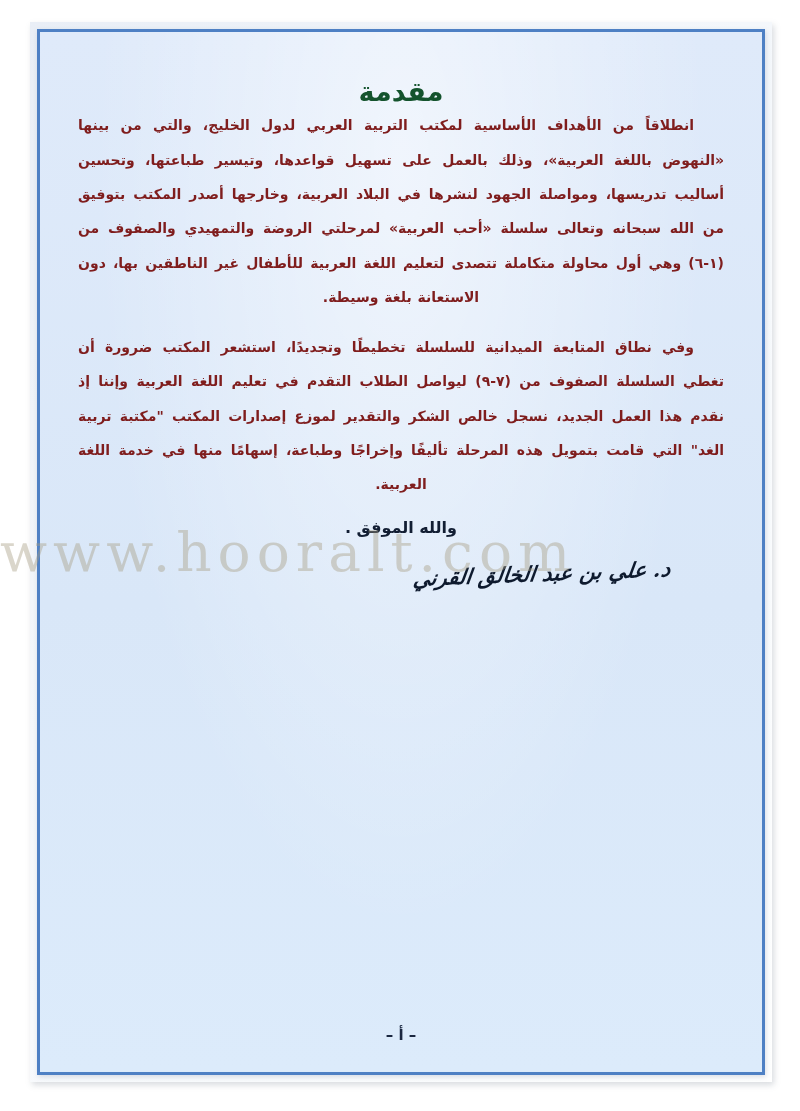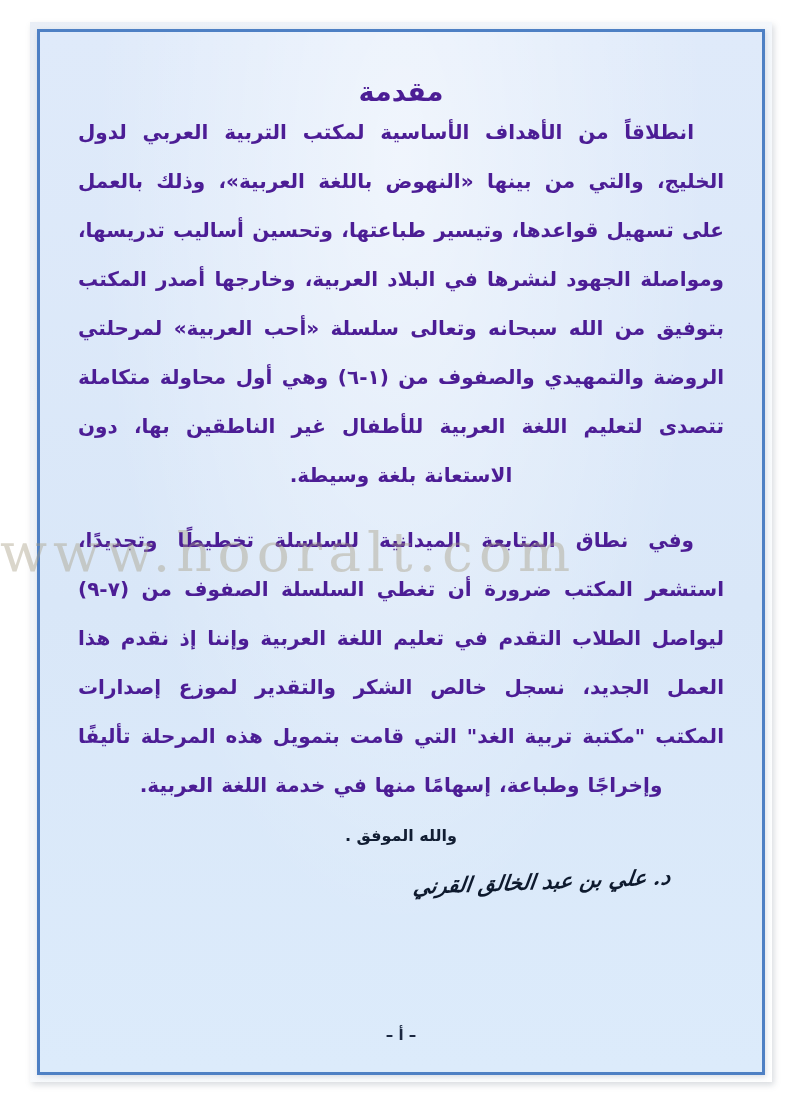--- a/index.html
+++ b/index.html
@@ -63,34 +63,34 @@
     right: 0; bottom: 0;
     padding: 26px 32px 0 32px;
     box-sizing: border-box;
   }
 
   #doc-title {
     text-align: center;
     font-family: "DejaVu Sans", sans-serif;
     font-size: 27px;
     font-weight: bold;
-    color: #4c1d95;
+    color: #14532d;
     letter-spacing: 1.5px;
     margin: 18px 0 0 0;
     line-height: 1.2;
   }
 
   .body-text {
     direction: rtl;
     text-align: justify;
     text-align-last: center;
     font-family: "DejaVu Sans", sans-serif;
-    font-size: 20px;
+    font-size: 14px;
     font-weight: bold;
-    color: #4c1d95;
+    color: #7f1d1d;
     line-height: 2.45;
     letter-spacing: 0.1px;
     margin: 0;
     padding: 0 6px;
     word-spacing: 1px;
   }
   .para {
     margin-bottom: 16px;
   }
   .para .indent {

